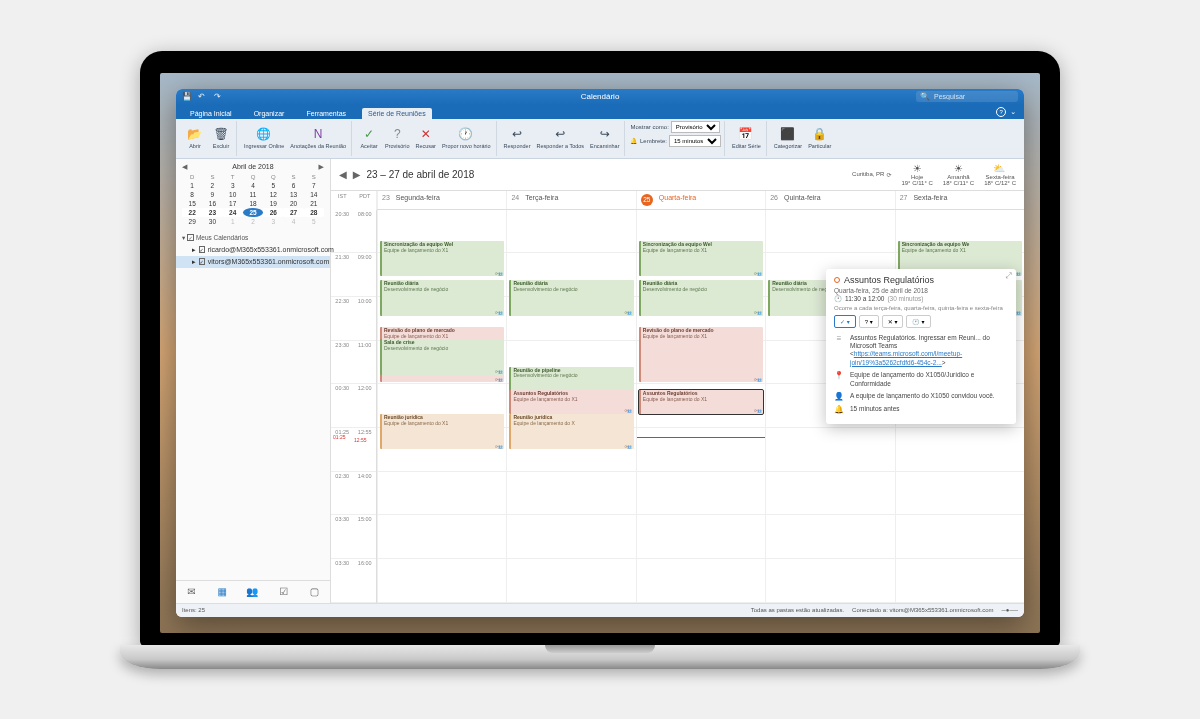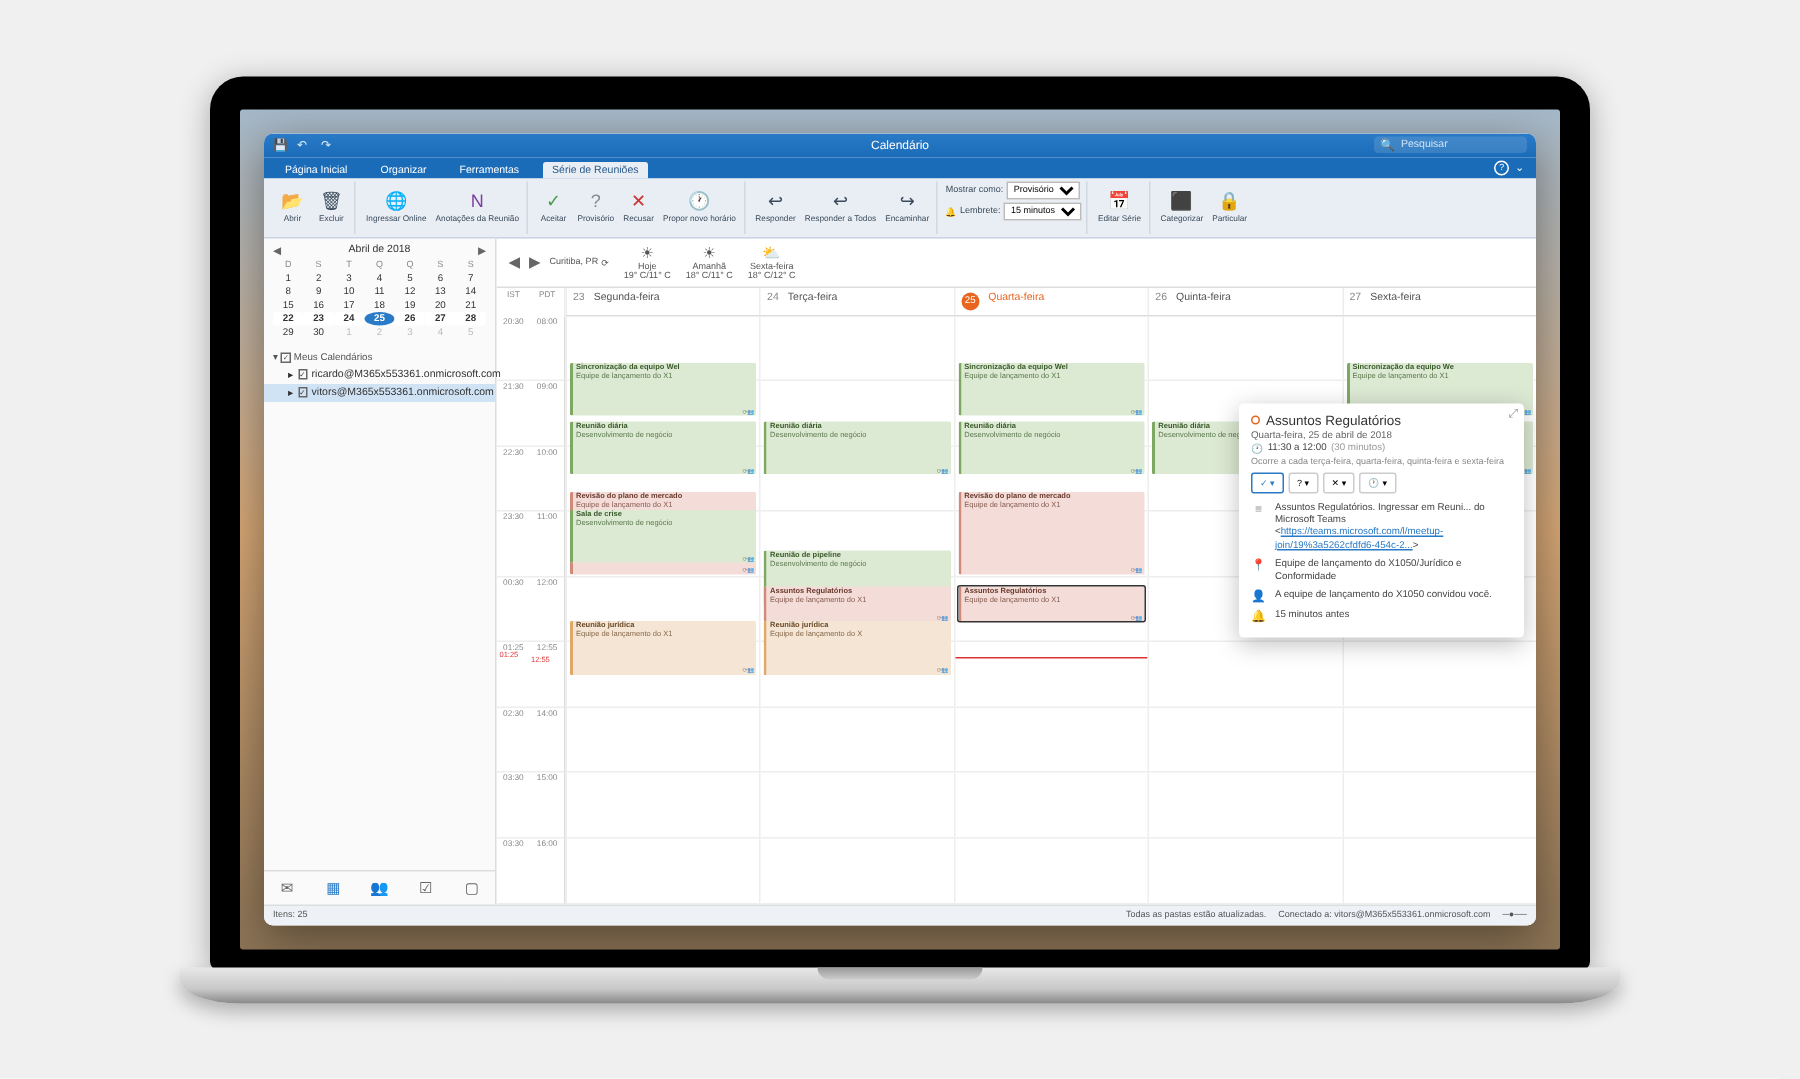--- a/index.html
+++ b/index.html
@@ -303,20 +303,21 @@
               <span class="vs">👥</span>
               <span class="vs">☑</span>
               <span class="vs">▢</span>
             </div>
           </div>
 
           <div class="main">
             <div class="main-head">
               <span class="nav-arrow">◀</span>
               <span class="nav-arrow">▶</span>
+              <span class="range">23 – 27 de abril de 2018</span>
               <div class="weather">
                 <div class="loc">
                     <span>Curitiba, PR</span>
                     <span>⟳</span>
                   </div>
                 <div class="wday">
                     <span class="wicon">☀</span>
                     <span>Hoje</span>
                     <span>19° C/11° C</span>
                   </div>

